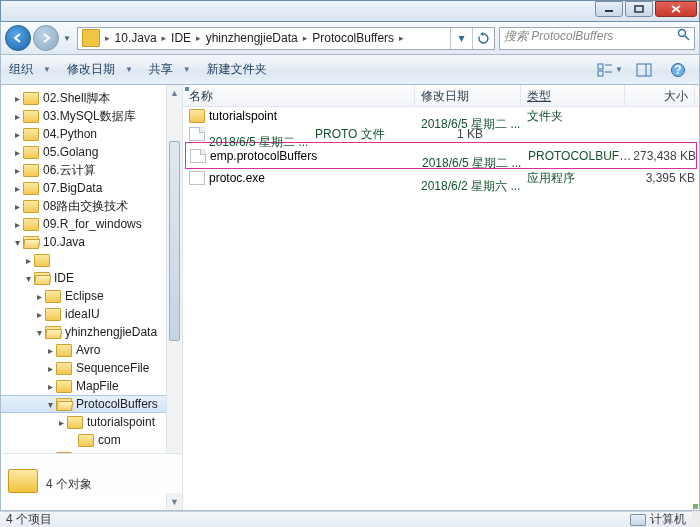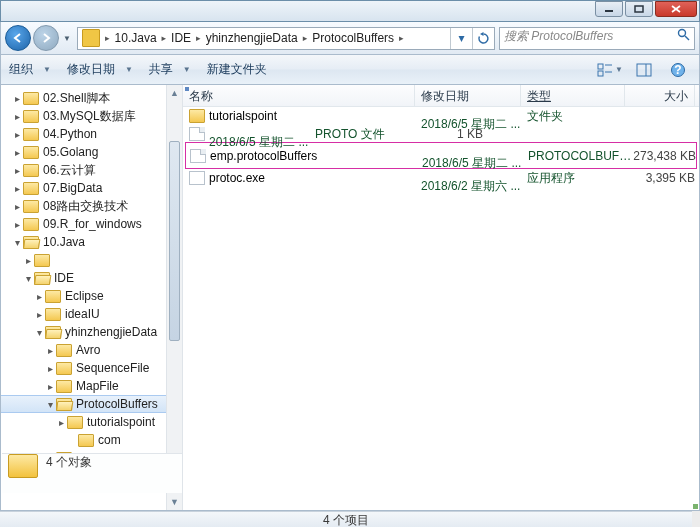--- a/index.html
+++ b/index.html
@@ -68,26 +68,26 @@
 .fico.exe::before { content:""; position:absolute; left:2px; top:2px; width:4px; height:4px; background:#5e88c2; }
 .fico.exe::after { content:""; position:absolute; right:1px; bottom:1px; width:5px; height:5px; background:#7ab36e; }
 .lv-row .cell { overflow:hidden; text-overflow: ellipsis; white-space: nowrap; }
 .lv-row .n { flex: 0 0 212px; }
 .lv-row .d { flex: 0 0 106px; color:#14532d;margin-top:16px; }
 .lv-row .t { flex: 0 0 104px; color:#14532d; }
 .lv-row .s { flex: 0 0 64px; text-align:right; color:#444; }
 .lv-row.highlight { border:1px solid #d62ea5; height:27px; margin: -1px 2px 0 2px; padding-left:4px; }
 
 
-.details { position: absolute; left: 1px; bottom: 17px; width: 183px; height: 40px; border-top:1px solid #e0e5ea; background:#fdfefe; display:flex; align-items:flex-start; padding: 0 6px; gap: 8px; }
+.details { position: absolute; left: 1px; bottom: 17px; width: 183px; height: 40px; border-top:1px solid #e0e5ea; background:#fdfefe; display:flex; align-items:flex-end; padding: 0 6px; gap: 8px; }
 .details .big-folder { width: 30px; height: 24px; background: linear-gradient(#fde9a4,#f2c23e); border:1px solid #c89b20; border-radius:2px; }
 .details .dtext { color:#3a3a3a; }
 
 
-.status { position: absolute; left:0; right:8px; bottom:0; height:16px; background: linear-gradient(#f4f7fa, #e4ebf2); border-top:1px solid #c8d2dc; display:flex; align-items:center; padding:0 6px; color:#3a3a3a;flex-direction:column; }
+.status { position: absolute; left:0; right:8px; bottom:0; height:16px; background: linear-gradient(#f4f7fa, #e4ebf2); border-top:1px solid #c8d2dc; display:flex; align-items:center; padding:0 6px; color:#3a3a3a; }
 .status .right { margin-left:auto; display:flex; align-items:center; gap:4px; }
 .comp-icon { width:16px; height:12px; border:1px solid #7f93a6; background:linear-gradient(#e8f0f8,#c6d6e6); border-radius:1px; }
 </style>
 </head>
 <body>
 
 <div class="titlebar">
   <div class="win-btn">
       <svg width="10" height="8">
         <line x1="1" y1="6" x2="9" y2="6" stroke="#2a3540" stroke-width="2"></line>

